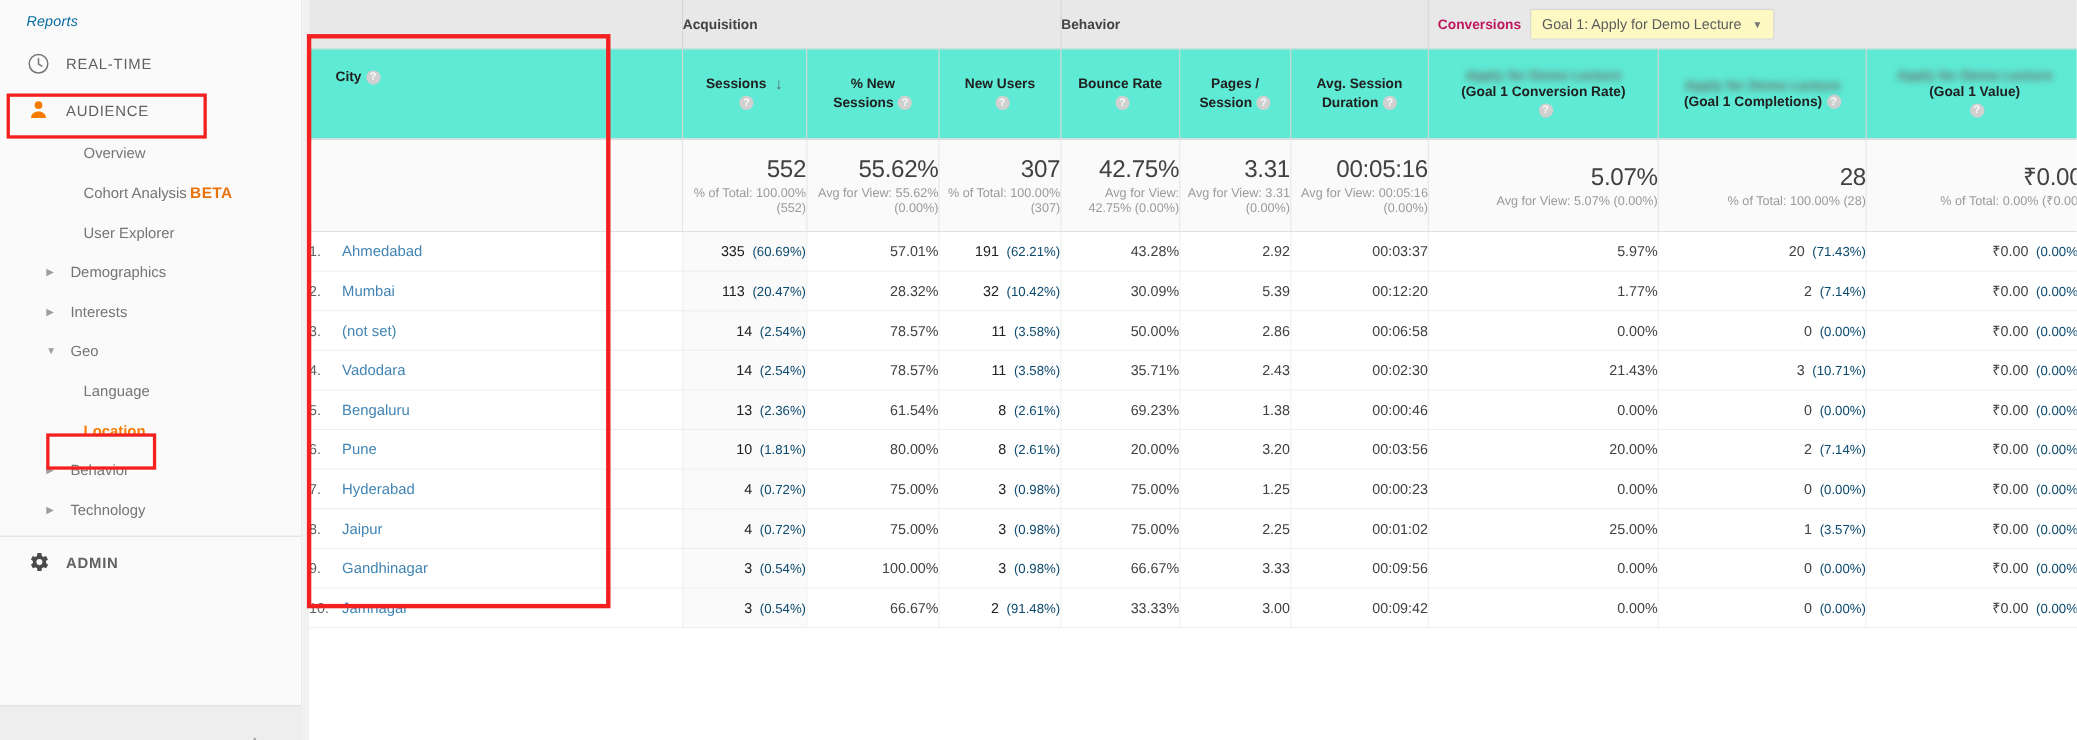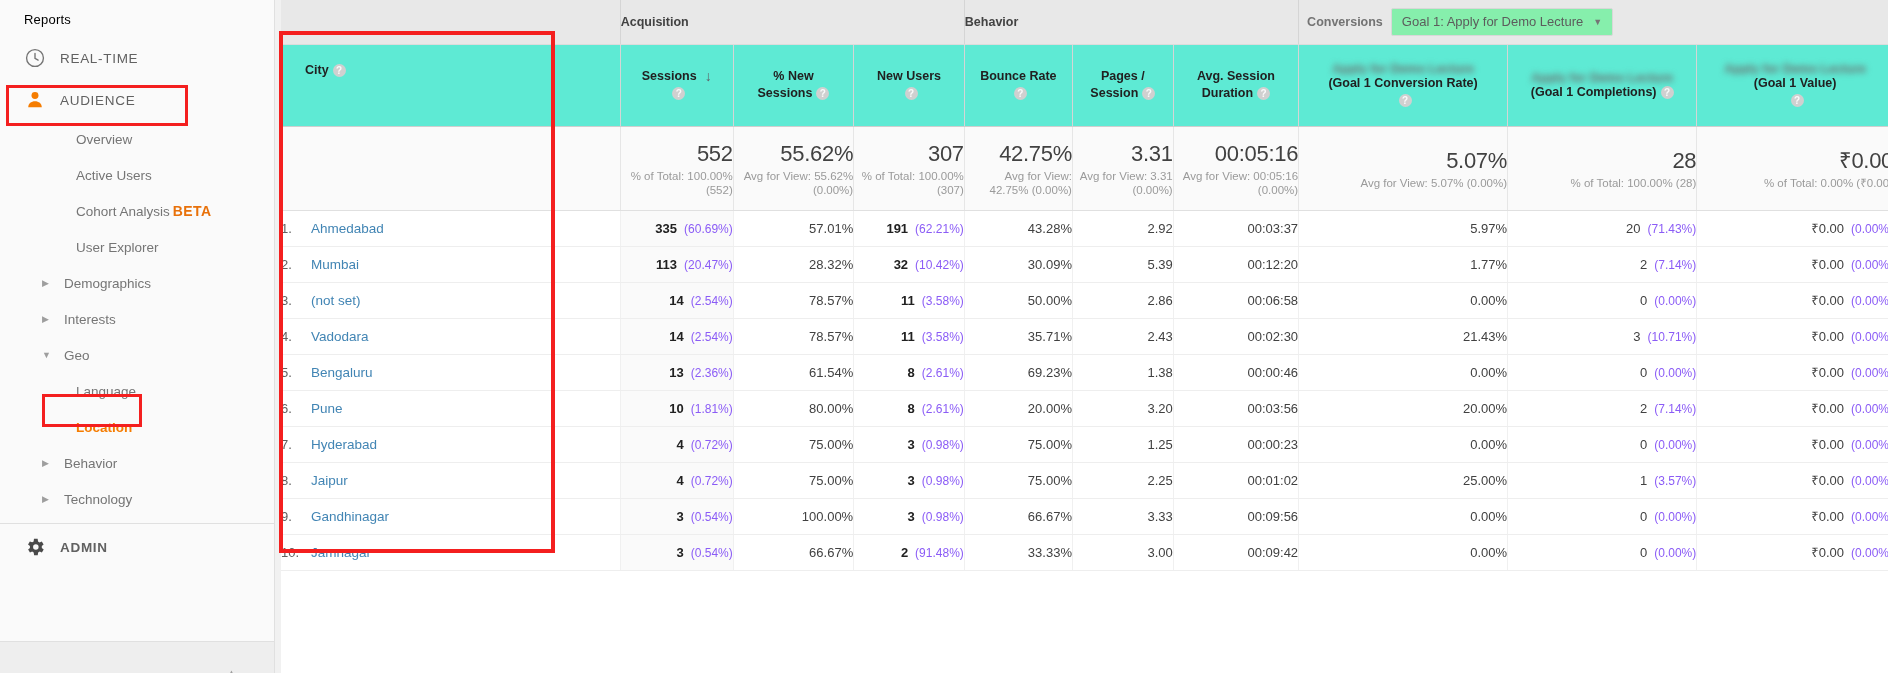--- a/index.html
+++ b/index.html
@@ -13,22 +13,23 @@
   }
   .app { display:flex; width:1888px; height:673px; }
 
   
   .sidebar {
     width:275px; min-width:275px; height:673px;
     background:#fafafa; border-right:1px solid #e0e0e0;
     position:relative; overflow:hidden;
   }
   .sb-reports {
-    font-size:13px; color:#000000; padding:12px 0 10px 24px;
+    font-size:13px; color:#0369a1; padding:12px 0 10px 24px;
     letter-spacing:.2px;
+    font-style:italic;
   }
   .sb-top { display:flex; align-items:center; height:42px; padding-left:18px; }
   .sb-top .ic { width:34px; display:flex; align-items:center; justify-content:center; }
   .sb-top .tx { font-size:13.5px; letter-spacing:.7px; color:#616161; font-weight:400; padding-left:8px; }
   .sb-sub { display:flex; align-items:center; height:36px; padding-left:76px; font-size:13.5px; color:#757575; position:relative; }
   .sb-sub.indent-arrow { padding-left:42px; }
   .arrow { width:22px; display:inline-block; color:#9e9e9e; font-size:9px; line-height:1; }
   .sb-sub .lbl { display:inline-block; }
   .beta { color:#e8710a; font-size:14px; font-weight:bold; vertical-align:super; margin-left:3px; letter-spacing:.4px;}
   .sb-sub.active .lbl { color:#f57c00; font-weight:bold; }
@@ -56,23 +57,23 @@
   .grp {
     height:44px; background:#e8e8e8; border-bottom:1px solid #dcdcdc;
     font-size:12.5px; font-weight:bold; color:#424242; text-align:left;
     padding-left:10px; vertical-align:bottom; padding-bottom:12px;
     border-right:1px solid #d5d5d5;
     margin-left:29px;
   }
   .grp.blank { background:#e8e8e8; }
   .conv-cell { position:relative; padding-left:0 !important; }
   .conv-inner { display:flex; align-items:center; gap:8px; padding-left:8px; padding-bottom:0; }
-  .conv-label { font-weight:bold; font-size:12.5px; color:#737373; white-space:nowrap;}
+  .conv-label { font-weight:bold; font-size:12.5px; color:#be185d; white-space:nowrap;}
   .goal-select {
-    background:#86efac; border:1px solid #d8d8d8; border-radius:2px;
+    background:#fef9c3; border:1px solid #d8d8d8; border-radius:2px;
     height:28px; min-width:192px; display:flex; align-items:center;
     justify-content:space-between; padding:0 10px; font-weight:normal;
     font-size:13px; color:#5c5c5c; white-space:nowrap;
   }
   .goal-select .cv { font-size:9px; color:#757575; margin-left:10px; }
 
   
   .colh {
     background:#5eead4; height:82px; border-bottom:1px solid #cfcfcf;
     border-right:1px solid #d5d5d5; vertical-align:middle;
@@ -96,22 +97,22 @@
   .sum .big { font-size:22px; color:#414141; font-weight:400; line-height:28px; letter-spacing:-.3px;}
   .sum .sub { font-size:11.5px; color:#9a9a9a; line-height:14px; margin-top:1px; }
   .sum.blankcell { background:#fafafa; }
 
   
   tr.drow td { height:36px; border-bottom:1px solid #eeeeee; border-right:1px solid #f0f0f0; font-size:13px; color:#414141; }
   td.cityc { padding-left:24px; text-align:left; }
   .rank { display:inline-block; width:30px; color:#616161; font-size:13px; }
   .clink { color:#4285b4; text-decoration:none; font-size:13.5px; }
   td.num { text-align:right; padding-right:12px; white-space:nowrap; }
-  td.num .v { font-weight:bold; color:#212121; }
-  td.num .p { color:#8b5cf6; font-size:12px; margin-left:7px; }
+  td.num .v { font-weight:normal; color:#212121; }
+  td.num .p { color:#0c4a6e; font-size:12px; margin-left:7px; }
   td.num .plain { color:#414141; }
   .sesscol { background:#fafafa; }
 </style>
 </head>
 <body>
 
 <div class="app">
 
   <div class="sidebar">
     <div class="sb-reports">Reports</div>
@@ -131,23 +132,20 @@
         <svg width="22" height="22" viewBox="0 0 24 24">
             <circle cx="12" cy="7.2" r="3.8" fill="#f57c00"></circle>
             <path d="M4.6 20c0-4.1 3.3-6.6 7.4-6.6s7.4 2.5 7.4 6.6z" fill="#f57c00"></path>
           </svg>
       </span>
       <span class="tx">AUDIENCE</span>
     </div>
 
     <div class="sb-sub">
       <span class="lbl">Overview</span>
-    </div>
-    <div class="sb-sub">
-      <span class="lbl">Active Users</span>
     </div>
     <div class="sb-sub">
       <span class="lbl">Cohort Analysis</span>
       <span class="beta">BETA</span>
     </div>
     <div class="sb-sub">
       <span class="lbl">User Explorer</span>
     </div>
 
     <div class="sb-sub indent-arrow">

